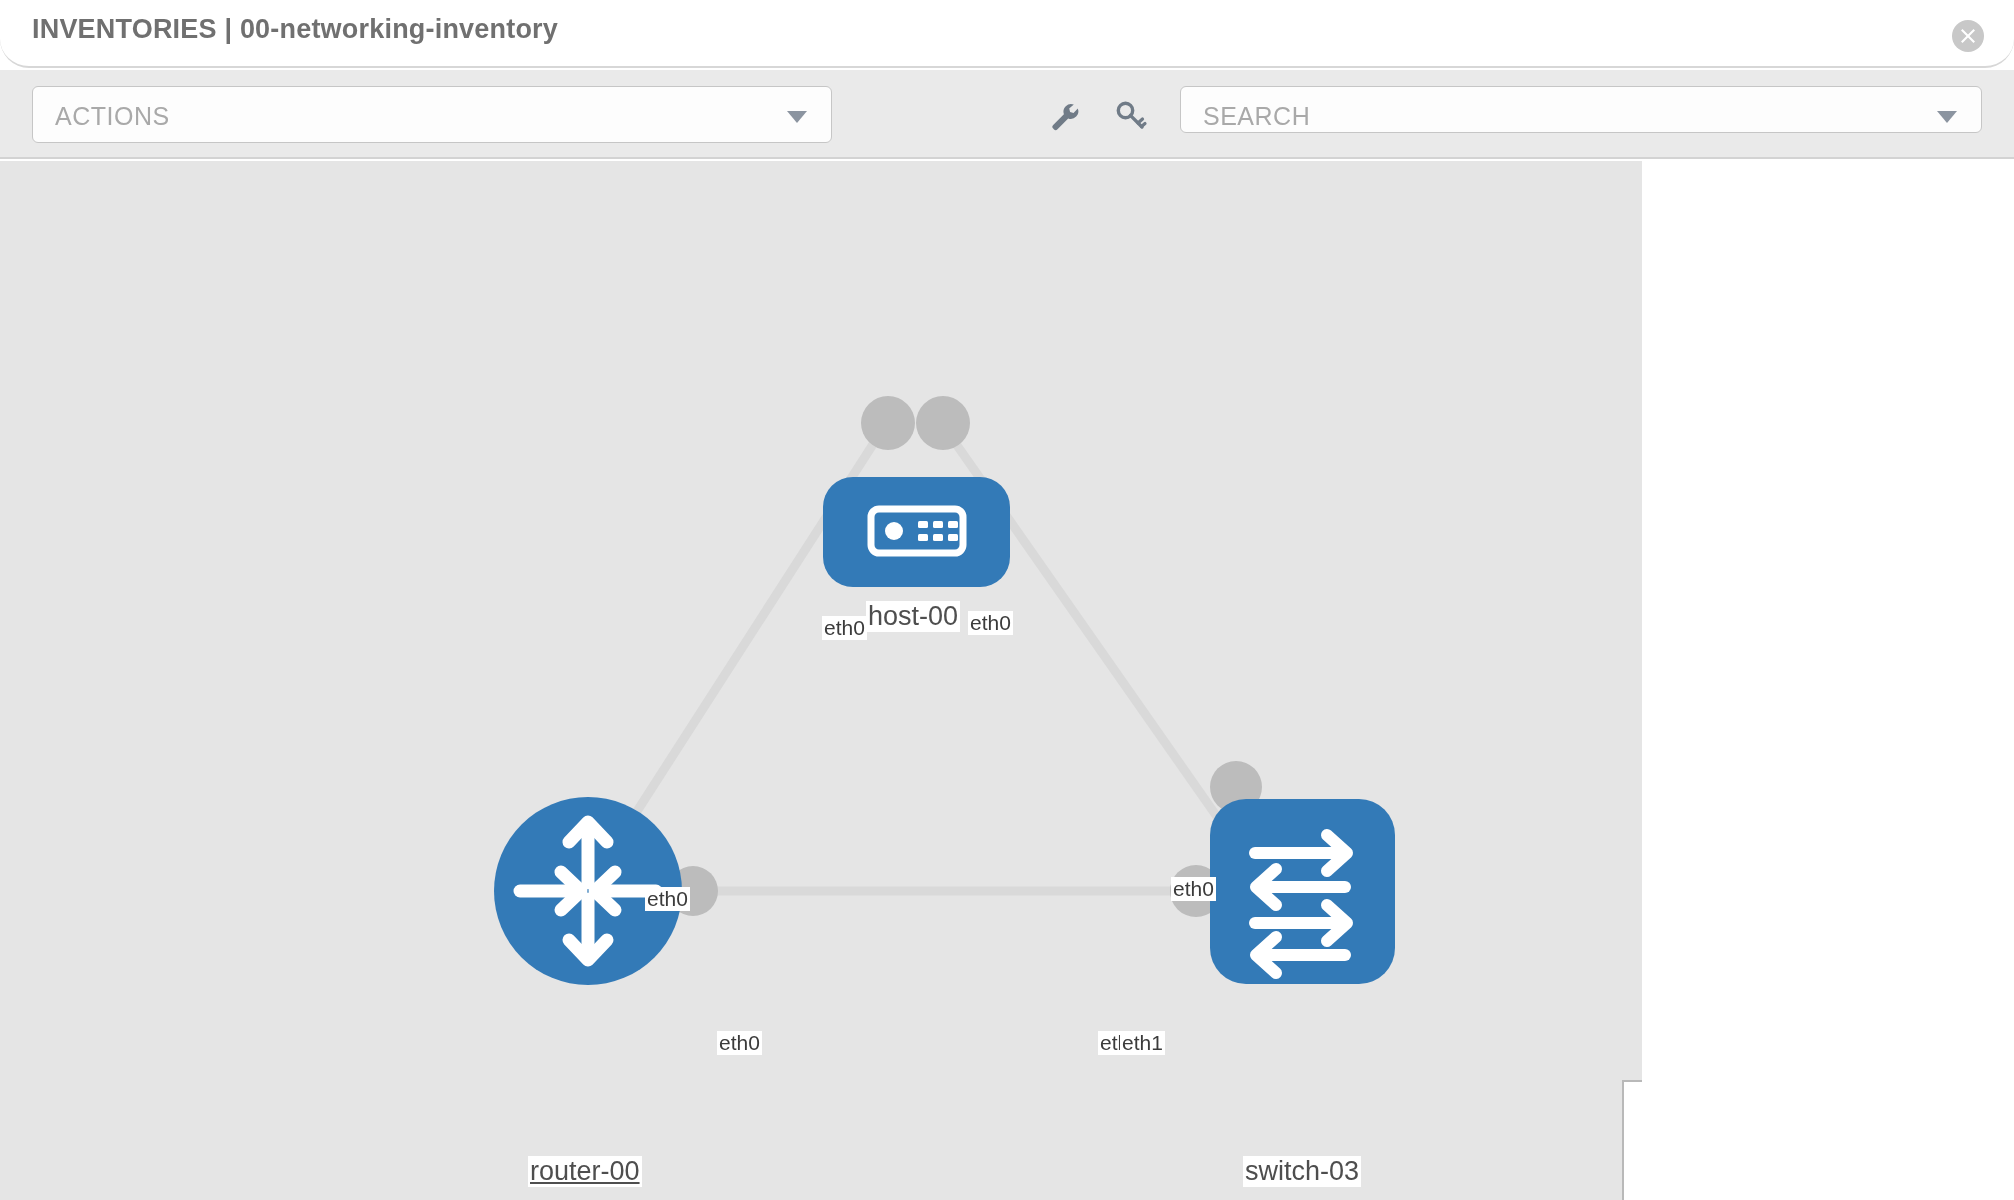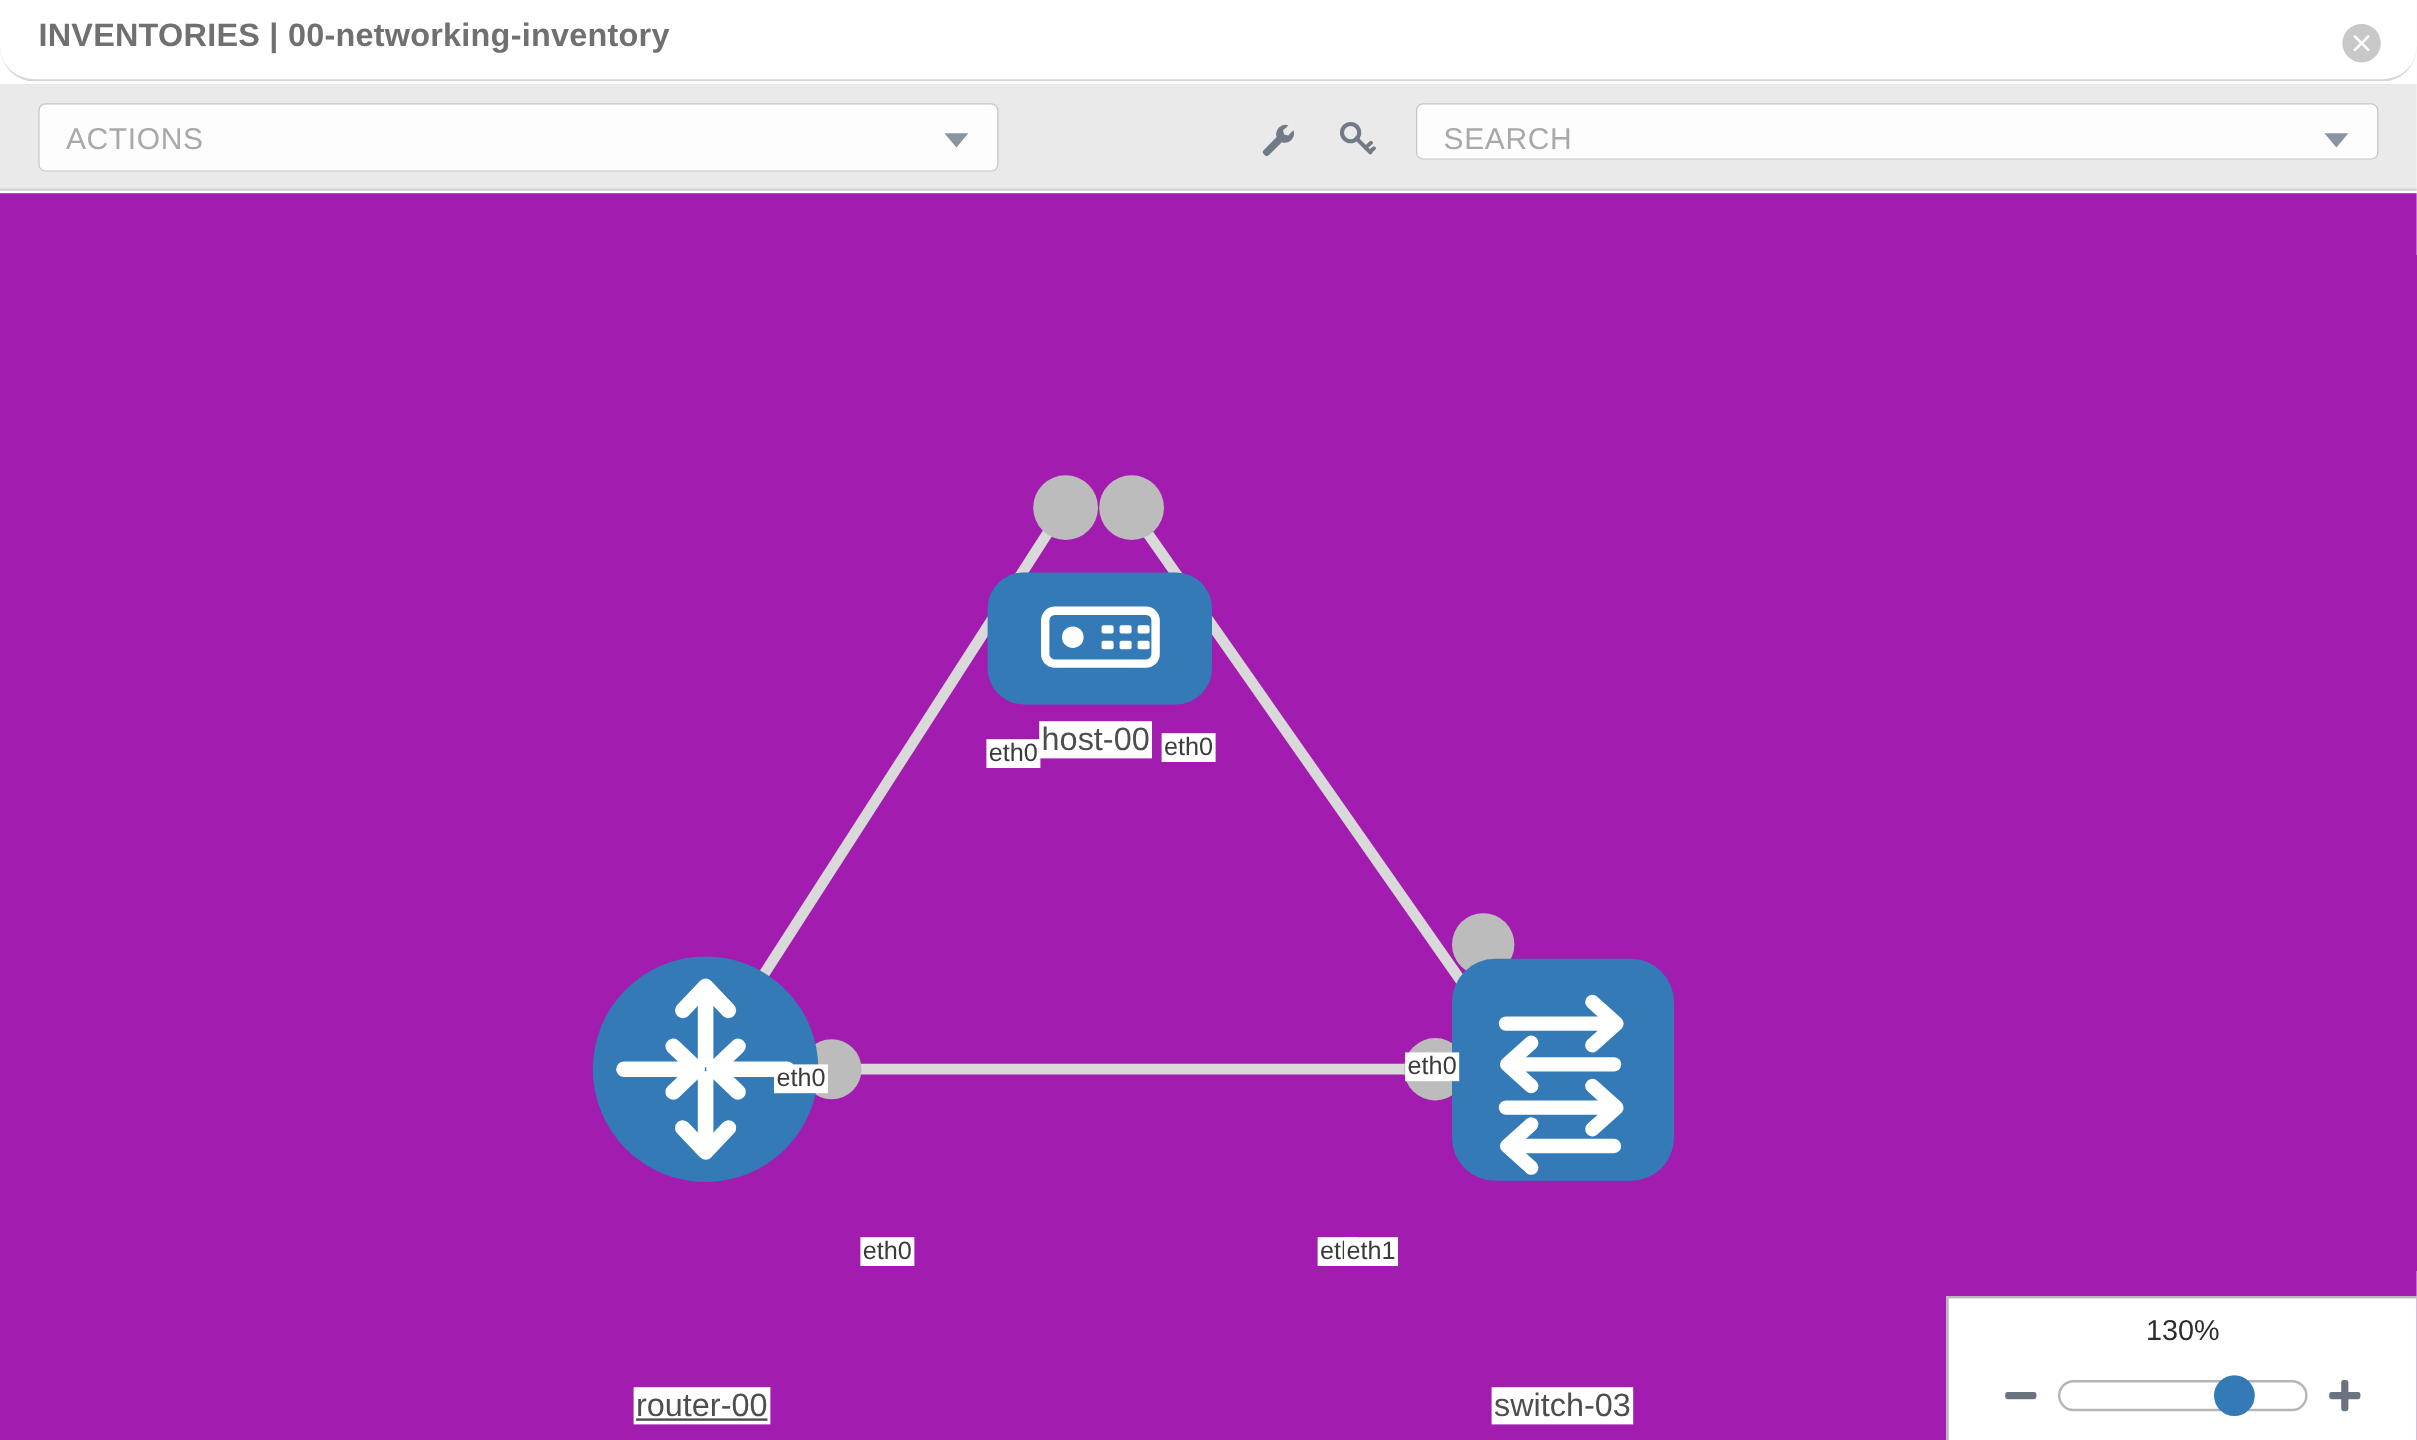--- a/index.html
+++ b/index.html
@@ -102,22 +102,22 @@
     left: 22px; top: 15px;
     font-size: 25px;
     color: #a9a9a9;
     letter-spacing: 0.5px;
   }
 
   
   .canvas {
     position: absolute;
     left: 0; top: 161px;
-    width: 2014px; height: 1039px;
-    background: #a21caf;
+    width: 1642px; height: 1039px;
+    background: #e5e5e5;
     overflow: hidden;
   }
   .canvas > svg { position: absolute; left: 0; top: 0; }
 
   .node-label {
     position: absolute;
     font-size: 27px;
     color: #4e4e4e;
     background: #ffffff;
     white-space: nowrap;

